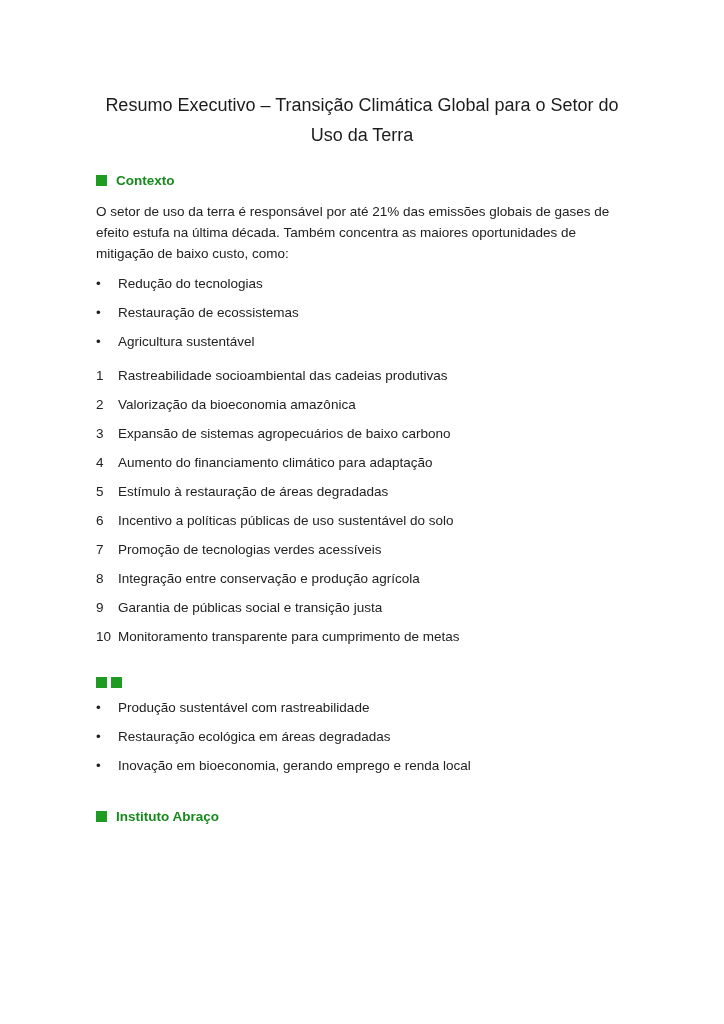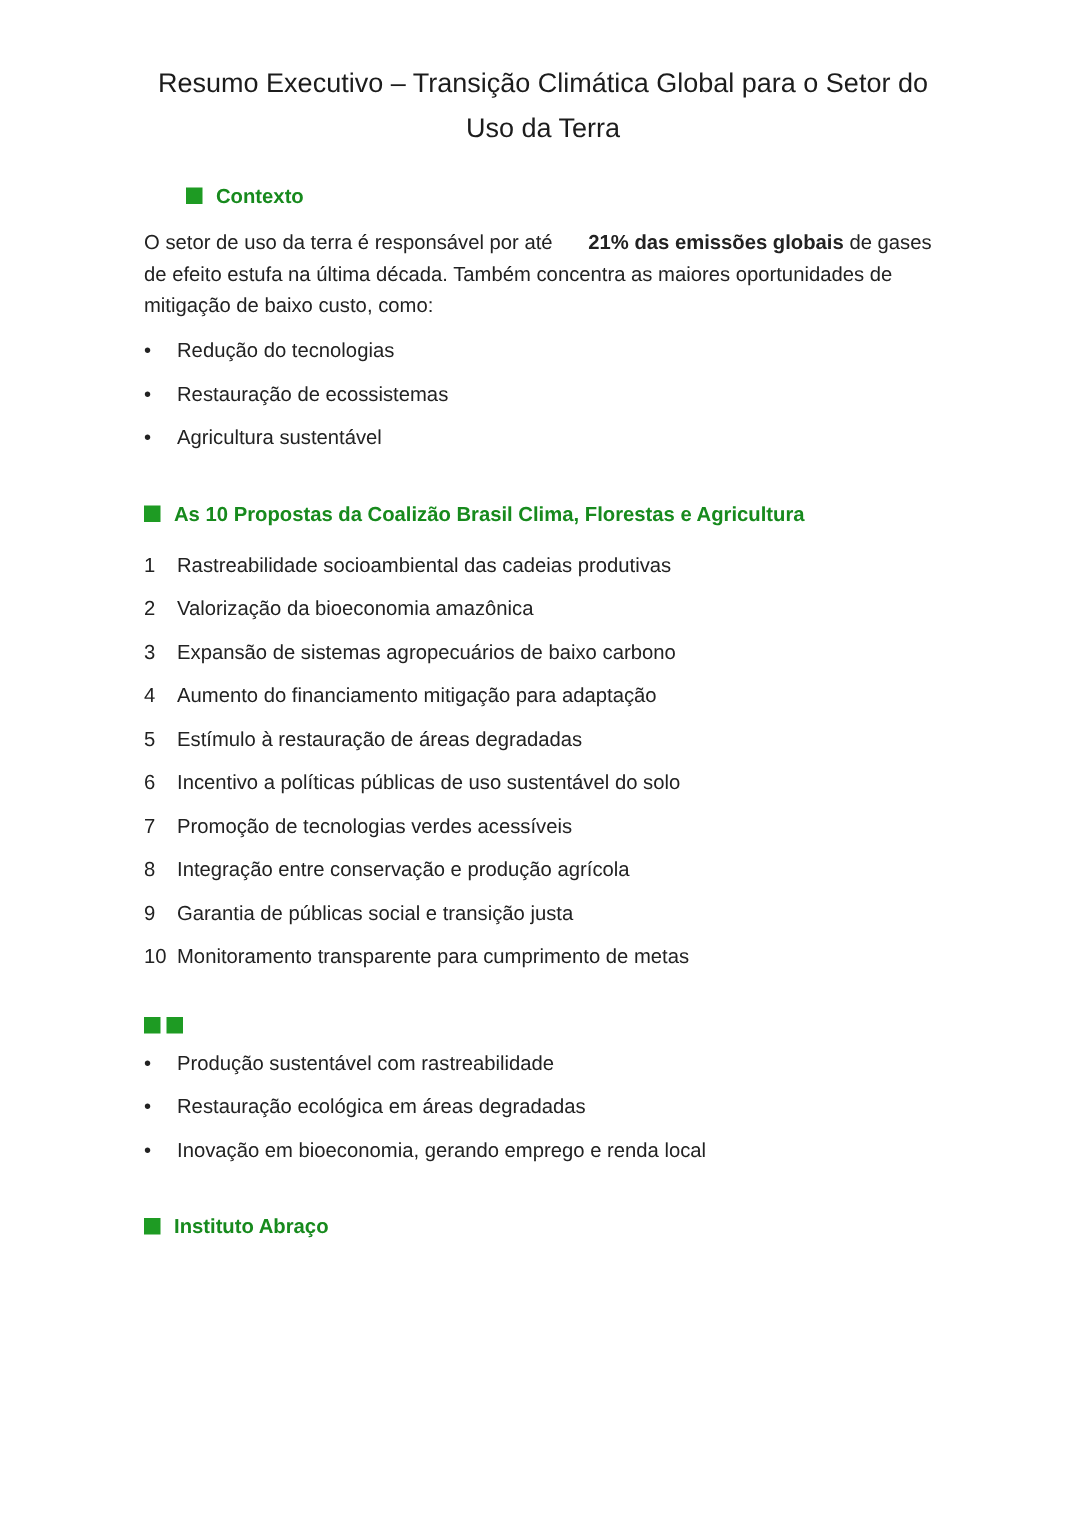--- a/index.html
+++ b/index.html
@@ -5,21 +5,21 @@
   html, body {
     margin: 0;
     padding: 0;
     background: #ffffff;
   }
   .page {
     position: relative;
     width: 724px;
     height: 1024px;
     box-sizing: border-box;
-    padding: 40px 96px 40px 96px;
+    padding: 90px 96px 40px 96px;
     background: #ffffff;
     font-family: "Liberation Sans", "DejaVu Sans", sans-serif;
     font-size: 13.5px;
     line-height: 21px;
     color: #222222;
     overflow: hidden;
   }
   h1.doc-title {
     font-size: 18px;
     line-height: 30px;
@@ -33,21 +33,20 @@
     display: flex;
     align-items: center;
     margin-top: 30px;
     font-weight: bold;
     color: #178a1d;
     font-size: 13.5px;
     line-height: 21px;
   }
   .section-heading.first {
     margin-top: 0;
-    margin-left: 28px;
   }
   .sq {
     display: inline-block;
     width: 11px;
     height: 11px;
     background: #1e9b23;
     margin-right: 4px;
     flex: none;
   }
   .sq.last {
@@ -72,22 +71,21 @@
     width: 22px;
     color: #222222;
   }
   .marker.dot {
     font-size: 13.5px;
   }
   .row .txt {
     flex: 1;
   }
   .bold {
-    font-weight: bold;
-    margin-left: 20px;
+    font-weight: normal;
   }
 </style>
 </head>
 <body>
 
 <div class="page">
 
   <h1 class="doc-title">Resumo Executivo – Transição Climática Global para o Setor do Uso da Terra</h1>
 
   <div class="section">
@@ -106,40 +104,36 @@
         <span class="txt">Restauração de ecossistemas</span>
       </div>
       <div class="row">
         <span class="marker dot">•</span>
         <span class="txt">Agricultura sustentável</span>
       </div>
     </div>
   </div>
 
   <div class="section">
-    <div class="section-heading">
-      <span class="sq last"></span>
-      <span>As 10 Propostas da Coalizão Brasil Clima, Florestas e Agricultura</span>
-    </div>
     <div class="list" style="margin-top:13px;">
       <div class="row">
         <span class="marker">1</span>
         <span class="txt">Rastreabilidade socioambiental das cadeias produtivas</span>
       </div>
       <div class="row">
         <span class="marker">2</span>
         <span class="txt">Valorização da bioeconomia amazônica</span>
       </div>
       <div class="row">
         <span class="marker">3</span>
         <span class="txt">Expansão de sistemas agropecuários de baixo carbono</span>
       </div>
       <div class="row">
         <span class="marker">4</span>
-        <span class="txt">Aumento do financiamento mitigação para adaptação</span>
+        <span class="txt">Aumento do financiamento climático para adaptação</span>
       </div>
       <div class="row">
         <span class="marker">5</span>
         <span class="txt">Estímulo à restauração de áreas degradadas</span>
       </div>
       <div class="row">
         <span class="marker">6</span>
         <span class="txt">Incentivo a políticas públicas de uso sustentável do solo</span>
       </div>
       <div class="row">

